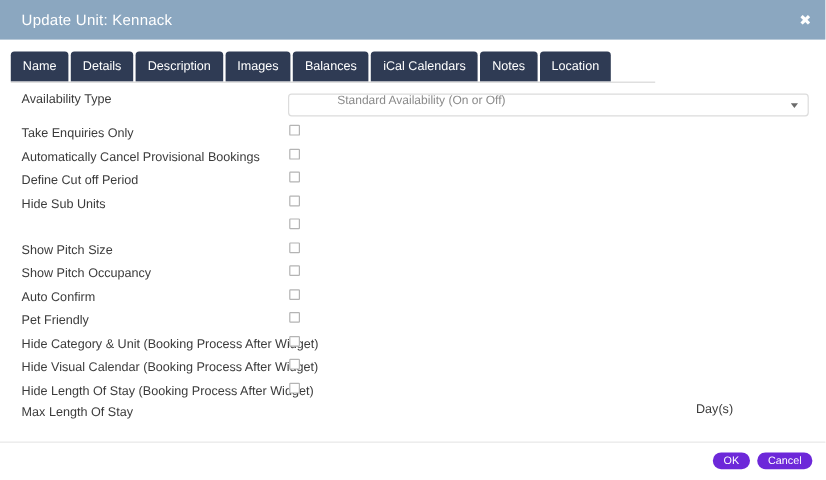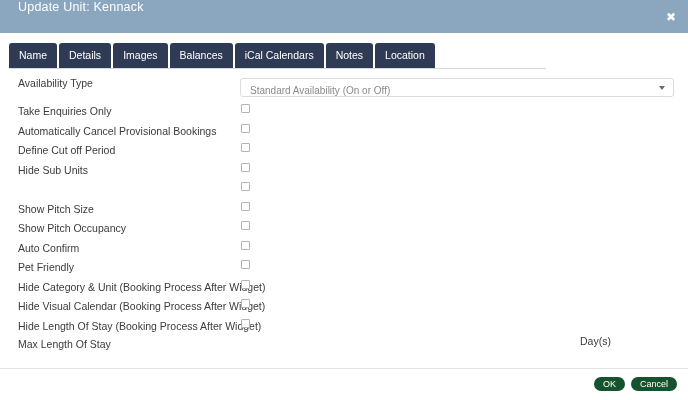--- a/index.html
+++ b/index.html
@@ -25,21 +25,21 @@
 
   
   #titlebar {
     position: absolute;
     left: 0;
     top: 0;
     width: 688px;
     height: 33px;
     background: #8ba7c0;
     display: flex;
-    align-items: flex-start;
+    align-items: center;
   }
   #title-text {
     margin-left: 18px;
     color: #ffffff;
     font-size: 12.5px;
     letter-spacing: 0.2px;
   }
   #close-icon {
     position: absolute;
     right: 12px;
@@ -137,21 +137,22 @@
   }
   .select-box {
     position: relative;
     border: 1px solid #dcdcdc;
     border-radius: 3px;
     background: #ffffff;
     height: 19px;
     box-sizing: border-box;
     cursor: pointer;
     display: flex;
-    align-items: flex-end;
+    align-items: flex-start;
+    padding-left: 31px;
   }
   .select-value {
     font-size: 10px;
     color: #8a8a8a;
     padding-left: 9px;
     white-space: nowrap;
     overflow: hidden;
   }
   .select-caret {
     position: absolute;
@@ -202,21 +203,21 @@
   }
   #footer-buttons {
     position: absolute;
     right: 11px;
     top: 8px;
     display: flex;
     gap: 6px;
     align-items: center;
   }
   .pill-btn {
-    background: #14532d;
+    background: #6d28d9;
     color: #ffffff;
     border: none;
     border-radius: 9px;
     font-size: 9px;
     font-family: "Liberation Sans", sans-serif;
     height: 14px;
     line-height: 14px;
     padding: 0 9px;
     cursor: pointer;
     white-space: nowrap;
@@ -229,20 +230,21 @@
 
   <div id="titlebar">
     <span id="title-text">Update Unit: Kennack</span>
     <span id="close-icon">✖</span>
   </div>
 
   <div id="tabbar">
     <div id="tabs-row">
         <div class="tab">Name</div>
         <div class="tab">Details</div>
+        <div class="tab">Description</div>
         <div class="tab">Images</div>
         <div class="tab">Balances</div>
         <div class="tab">iCal Calendars</div>
         <div class="tab">Notes</div>
         <div class="tab">Location</div>
       </div>
     <div id="tab-underline"></div>
   </div>
 
   <div id="form-body">

